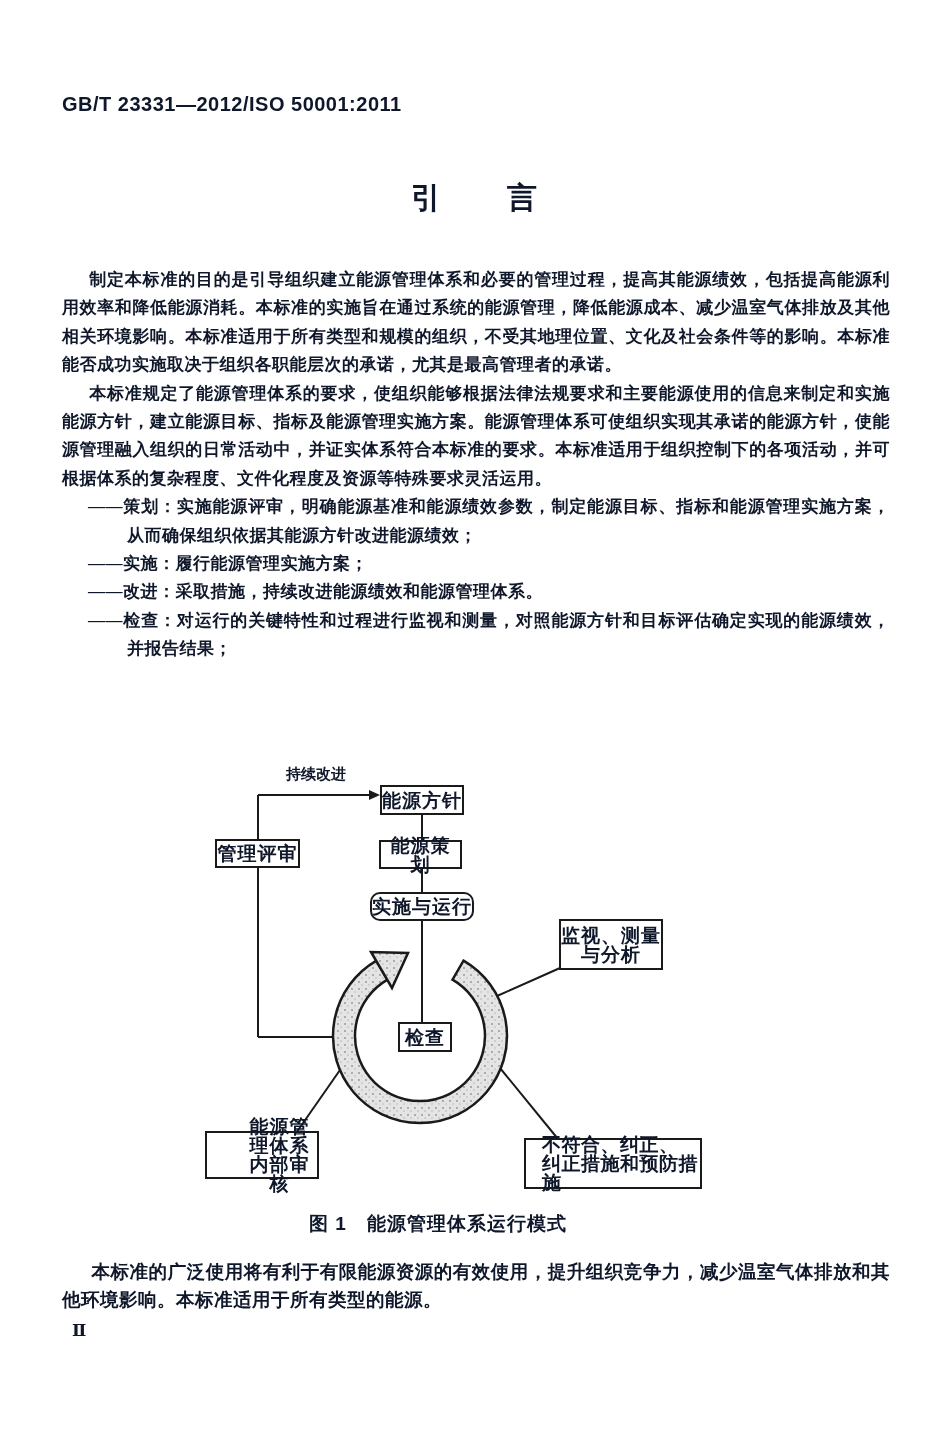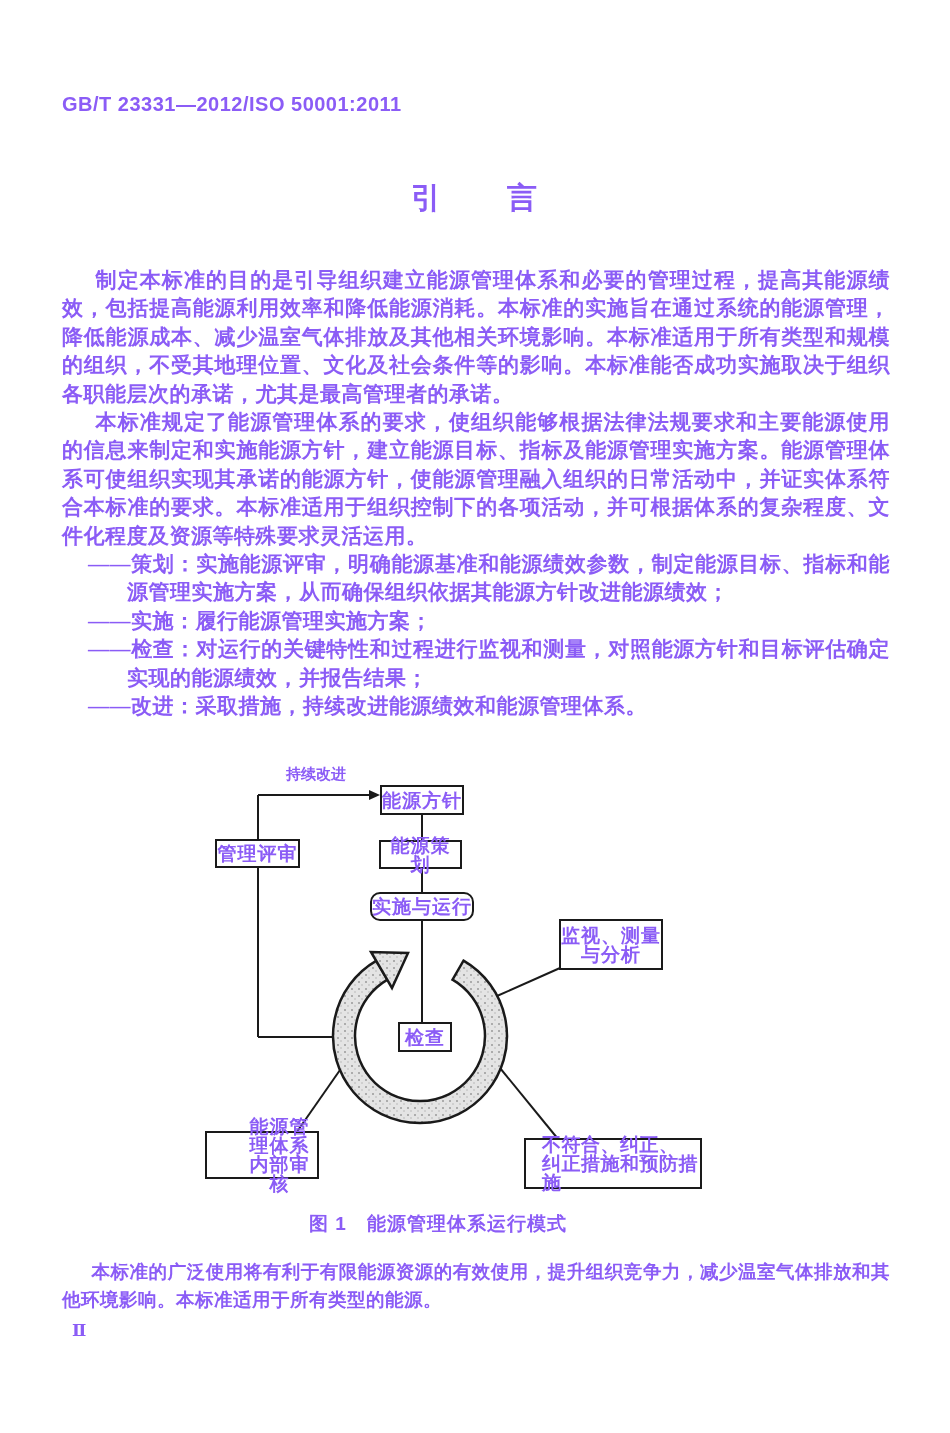--- a/index.html
+++ b/index.html
@@ -4,21 +4,21 @@
 <style>
   * { margin: 0; padding: 0; box-sizing: border-box; }
   html, body { background: #f2f2f2; }
   body { font-family: "Liberation Serif", "DejaVu Serif", serif; }
   .page {
     position: relative;
     width: 950px;
     height: 1433px;
     margin: 0 auto;
     background: #ffffff;
-    color: #8b5cf6;
+    color: #0f172a;
     overflow: hidden;
   }
   .doc-number {
     position: absolute;
     left: 62px; top: 93px;
     font-family: "Liberation Sans", "DejaVu Sans", sans-serif;
     font-weight: bold;
     font-size: 20px;
     letter-spacing: 0.5px;
   }
@@ -29,21 +29,21 @@
     text-align: center;
     font-family: "Liberation Sans", "DejaVu Sans", sans-serif;
     font-weight: bold;
     font-size: 30px;
     letter-spacing: 2px;
   }
   .body-text {
     position: absolute;
     left: 62px; top: 266px;
     width: 828px;
-    font-size: 21px;
+    font-size: 17px;
     line-height: 28.4px;
     font-weight: 600;
     text-align: justify;
     letter-spacing: 0.5px;
   }
   .para { text-indent: 1.6em; }
   .list-item {
     margin-left: 26px;
     padding-left: 39px;
     text-indent: -39px;
@@ -116,22 +116,22 @@
   <div class="doc-number">GB/T 23331—2012/ISO 50001:2011</div>
 
   <h1 class="title">引　　言</h1>
 
   <div class="body-text">
     <p class="para">制定本标准的目的是引导组织建立能源管理体系和必要的管理过程，提高其能源绩效，包括提高能源利用效率和降低能源消耗。本标准的实施旨在通过系统的能源管理，降低能源成本、减少温室气体排放及其他相关环境影响。本标准适用于所有类型和规模的组织，不受其地理位置、文化及社会条件等的影响。本标准能否成功实施取决于组织各职能层次的承诺，尤其是最高管理者的承诺。</p>
     <p class="para">本标准规定了能源管理体系的要求，使组织能够根据法律法规要求和主要能源使用的信息来制定和实施能源方针，建立能源目标、指标及能源管理实施方案。能源管理体系可使组织实现其承诺的能源方针，使能源管理融入组织的日常活动中，并证实体系符合本标准的要求。本标准适用于组织控制下的各项活动，并可根据体系的复杂程度、文件化程度及资源等特殊要求灵活运用。</p>
     <div>
       <p class="list-item">——策划：实施能源评审，明确能源基准和能源绩效参数，制定能源目标、指标和能源管理实施方案，从而确保组织依据其能源方针改进能源绩效；</p>
       <p class="list-item">——实施：履行能源管理实施方案；</p>
+      <p class="list-item">——改进：采取措施，持续改进能源绩效和能源管理体系。</p>
       <p class="list-item">——检查：对运行的关键特性和过程进行监视和测量，对照能源方针和目标评估确定实现的能源绩效，并报告结果；</p>
-      <p class="list-item">——改进：采取措施，持续改进能源绩效和能源管理体系。</p>
     </div>
   </div>
 
   <div class="diagram">
     <svg width="950" height="475" viewBox="0 0 950 475">
       <defs>
         <pattern id="speck" width="7" height="7" patternUnits="userSpaceOnUse">
           <rect width="7" height="7" fill="#e4e4e4"></rect>
           <circle cx="2" cy="3" r="1" fill="#9a9a9a"></circle>
           <circle cx="5" cy="6" r="0.8" fill="#b4b4b4"></circle>

